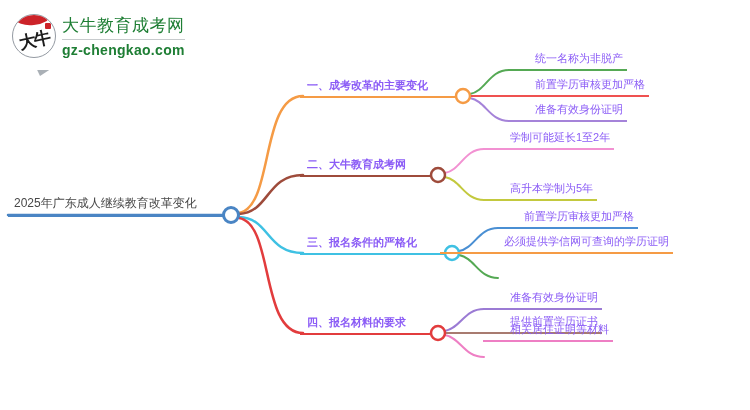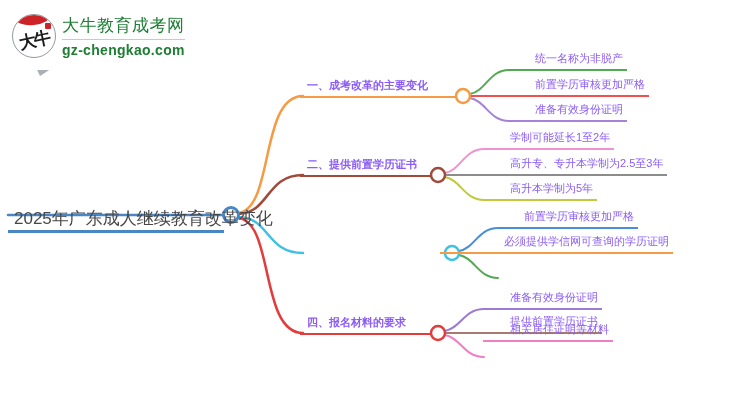--- a/index.html
+++ b/index.html
@@ -7,21 +7,21 @@
     position:relative;width:750px;height:410px;background:#ffffff;overflow:hidden;
     font-family:"Liberation Sans","DejaVu Sans",sans-serif;
   }
   .links{position:absolute;left:0;top:0;}
   .label{
     position:absolute;box-sizing:border-box;height:22px;line-height:19px;
     font-size:11px;color:#8b5cf6;white-space:nowrap;
     border-bottom:2px solid #999;padding-right:4px;
   }
   .label.title{height:23px;line-height:20px;border-bottom-width:2.5px;padding-left:7px;font-weight:bold;}
-  .label.root{height:24px;line-height:20px;font-size:17px;border-bottom-width:3px;padding-left:6px;color:#474747;margin-top:16px;}
+  .label.root{height:24px;line-height:20px;font-size:12px;border-bottom-width:3px;padding-left:6px;color:#474747;}
   
   .logo{position:absolute;left:12px;top:14px;display:flex;align-items:center;gap:6px;}
   .logo-bubble{position:relative;width:42px;height:42px;border:1.5px solid #949aa2;border-radius:50%;background:#fff;overflow:hidden;}
   .logo-arc{position:absolute;top:-7px;left:2px;width:36px;height:17px;background:#cc2329;border-radius:50%;transform:rotate(-6deg);}
   .logo-chars{position:absolute;left:0;top:4px;width:100%;height:100%;display:flex;align-items:center;justify-content:center;
     font-family:"Liberation Serif","DejaVu Serif",serif;font-weight:bold;font-size:17px;color:#1c1c1c;
     transform:rotate(-12deg);letter-spacing:-2px;}
   .logo-seal{position:absolute;top:8px;right:4px;width:6px;height:6px;background:#cc2329;border-radius:1px;}
   .logo-tail{position:absolute;left:22px;top:56px;width:0;height:0;border:6px solid transparent;border-top-color:#aab0b6;transform:skewX(-28deg);}
   .logo-title{font-size:17px;font-weight:normal;color:#1e7e34;letter-spacing:0.5px;}
@@ -77,25 +77,25 @@
     </div>
   </div>
 
   <div class="label root" style="left:8px;top:193px;width:216px;border-color:#4a85c4">2025年广东成人继续教育改革变化</div>
 
   <div class="label title" style="left:300px;top:75px;width:156px;border-color:#f59b45">一、成考改革的主要变化</div>
   <div class="label leaf" style="left:508px;top:49px;padding-left:27px;border-color:#55a954">统一名称为非脱产</div>
   <div class="label leaf" style="left:471px;top:75px;padding-left:64px;border-color:#ef5150">前置学历审核更加严格</div>
   <div class="label leaf" style="left:508px;top:100px;padding-left:27px;border-color:#a583d9">准备有效身份证明</div>
 
-  <div class="label title" style="left:300px;top:154px;width:131px;border-color:#9e4b3b">二、提供前置学历证书</div>
+  <div class="label title" style="left:300px;top:154px;width:131px;border-color:#9e4b3b">二、大牛教育成考网</div>
   <div class="label leaf" style="left:483px;top:128px;padding-left:27px;border-color:#f291d2">学制可能延长1至2年</div>
-  <div class="label leaf" style="left:446px;top:154px;padding-left:64px;border-color:#8c8c8c">高升专、专升本学制为2.5至3年</div>
   <div class="label leaf" style="left:483px;top:179px;padding-left:27px;border-color:#c3c93e">高升本学制为5年</div>
 
+  <div class="label title" style="left:300px;top:232px;width:145px;border-color:#3fc1e3">三、报名条件的严格化</div>
   <div class="label leaf" style="left:497px;top:207px;padding-left:27px;border-color:#4a8fd3">前置学历审核更加严格</div>
   <div class="label leaf" style="left:440px;top:232px;padding-left:64px;border-color:#f59b45">必须提供学信网可查询的学历证明</div>
 
   <div class="label leaf" style="left:483px;top:288px;padding-left:27px;border-color:#9b7bd4">准备有效身份证明</div>
   <div class="label title" style="left:300px;top:312px;width:131px;border-color:#e23c3d">四、报名材料的要求</div>
   <div class="label leaf" style="left:446px;top:312px;padding-left:64px;border-color:#a87b70">提供前置学历证书</div>
   <div class="label leaf" style="left:483px;top:320px;padding-left:27px;border-color:#ee7fc4">相关居住证明等材料</div>
 
 </div>
 

